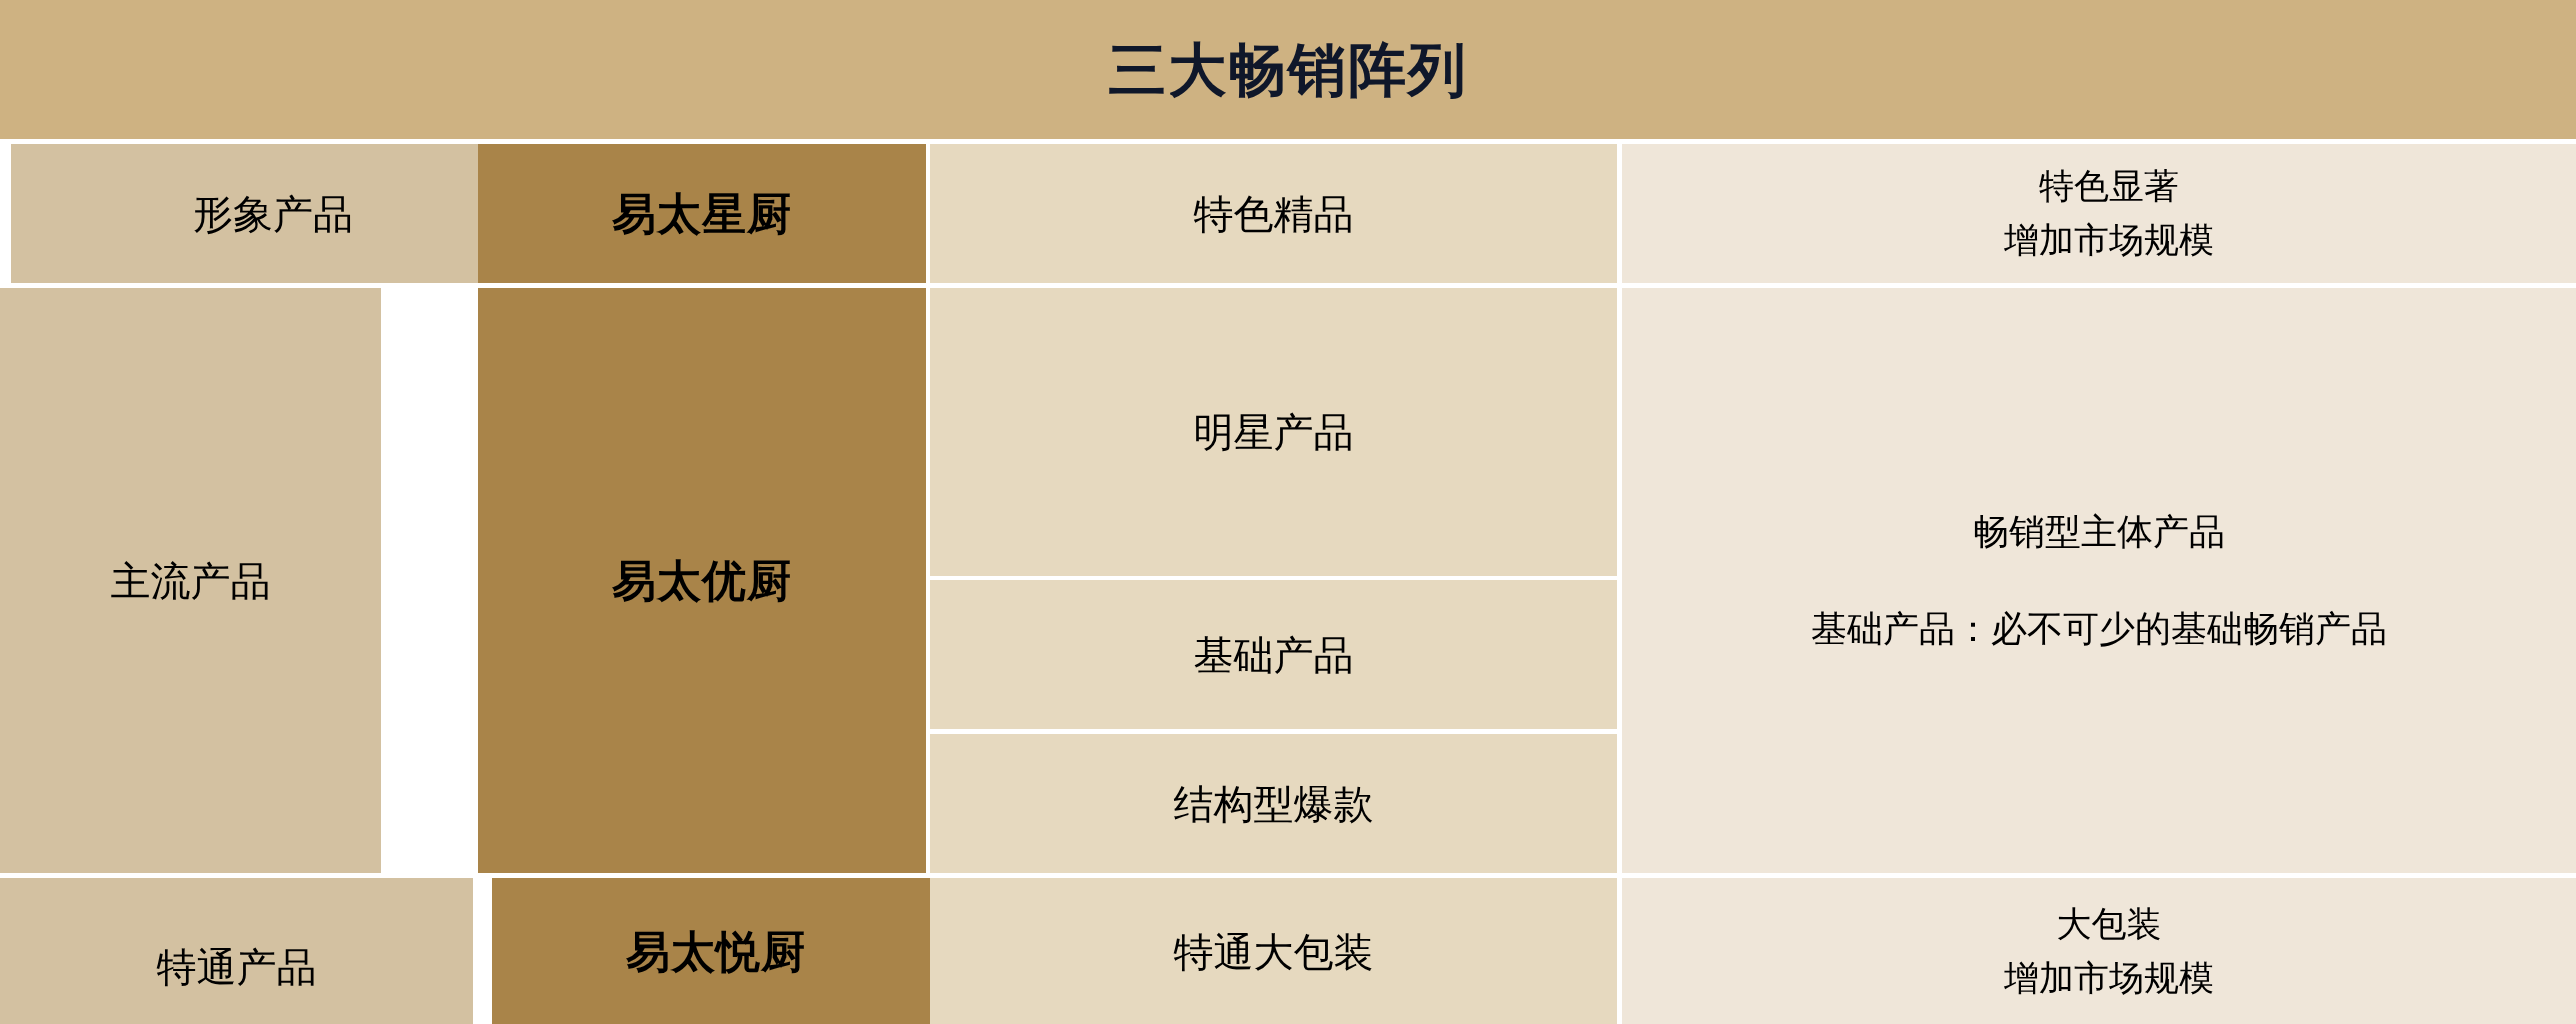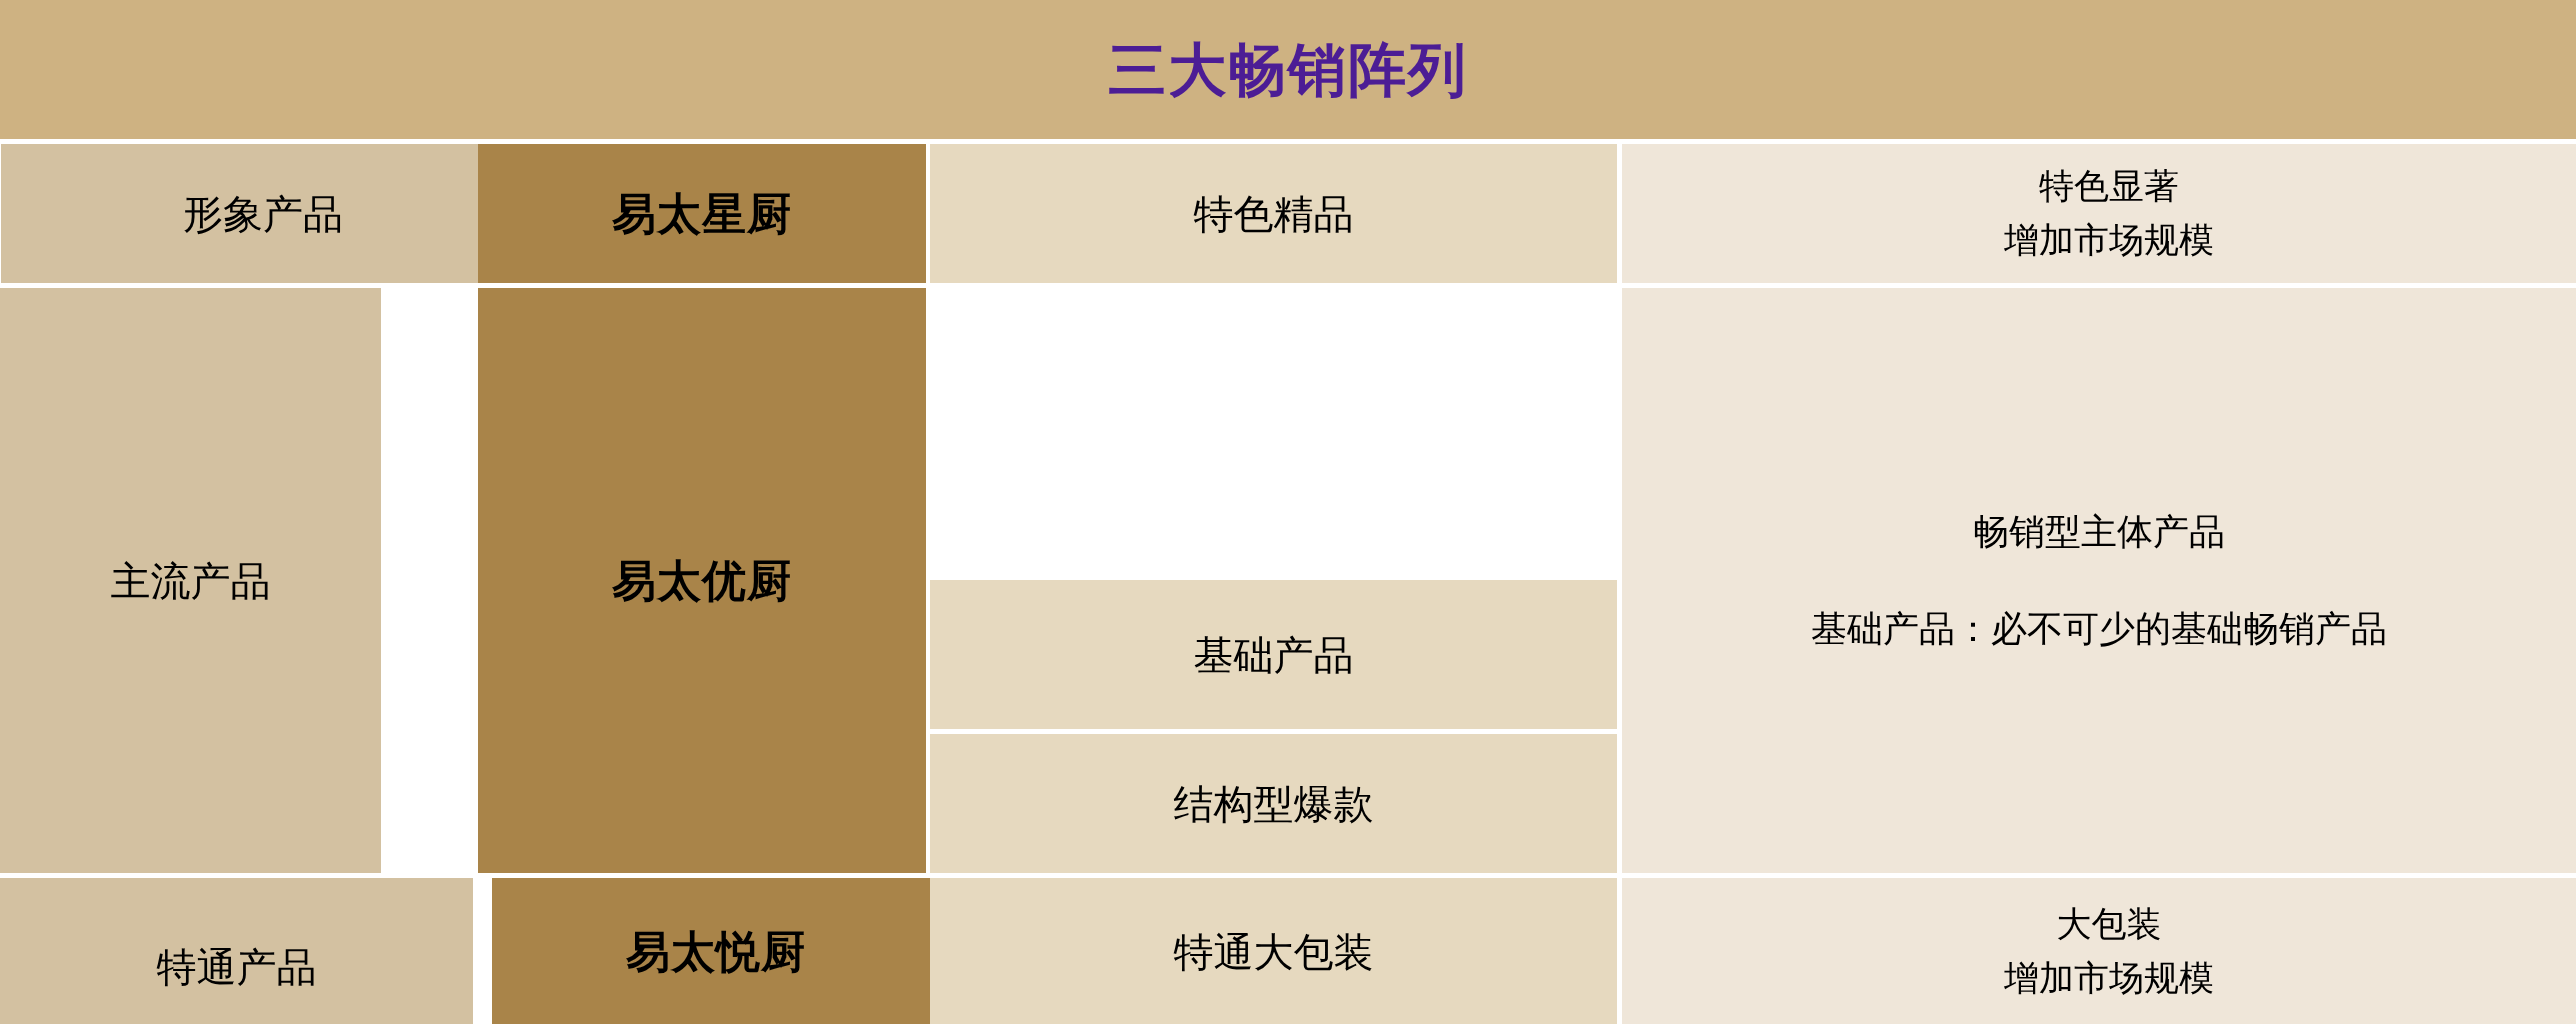--- a/index.html
+++ b/index.html
@@ -30,21 +30,21 @@
     height: 139px;
     background: #CEB282;
     display: flex;
     align-items: center;
     justify-content: center;
   }
   .header-title {
     font-size: 58px;
     font-weight: bold;
     letter-spacing: 1.9px;
-    color: #4c1d95;
+    color: #0f172a;
     line-height: 1;
     white-space: nowrap;
   }
 
   
   .cell {
     position: absolute;
     display: flex;
     align-items: center;
     justify-content: center;
@@ -82,21 +82,21 @@
 </style>
 </head>
 <body>
 
 <div class="matrix">
 
   <div class="header-band">
     <div class="header-title">三大畅销阵列</div>
   </div>
 
-  <div class="cell col-category t-category" style="left:1px; top:144px; width:524px; height:139px;">
+  <div class="cell col-category t-category" style="left:11px; top:144px; width:524px; height:139px;">
     <div class="cell-lines">
       <span>形象产品</span>
     </div>
   </div>
 
   <div class="cell col-brand t-brand" style="left:478px; top:144px; width:448px; height:139px;">
     <div class="cell-lines">
       <span>易太星厨</span>
     </div>
   </div>
@@ -119,20 +119,25 @@
       <span>主流产品</span>
     </div>
   </div>
 
   <div class="cell col-brand t-brand" style="left:478px; top:288px; width:448px; height:585px;">
     <div class="cell-lines">
       <span>易太优厨</span>
     </div>
   </div>
 
+  <div class="cell col-type t-type" style="left:930px; top:288px; width:687px; height:288px;">
+    <div class="cell-lines">
+      <span>明星产品</span>
+    </div>
+  </div>
 
   <div class="cell col-type t-type" style="left:930px; top:580px; width:687px; height:149px;">
     <div class="cell-lines">
       <span>基础产品</span>
     </div>
   </div>
 
   <div class="cell col-type t-type" style="left:930px; top:734px; width:687px; height:139px;">
     <div class="cell-lines">
       <span>结构型爆款</span>

